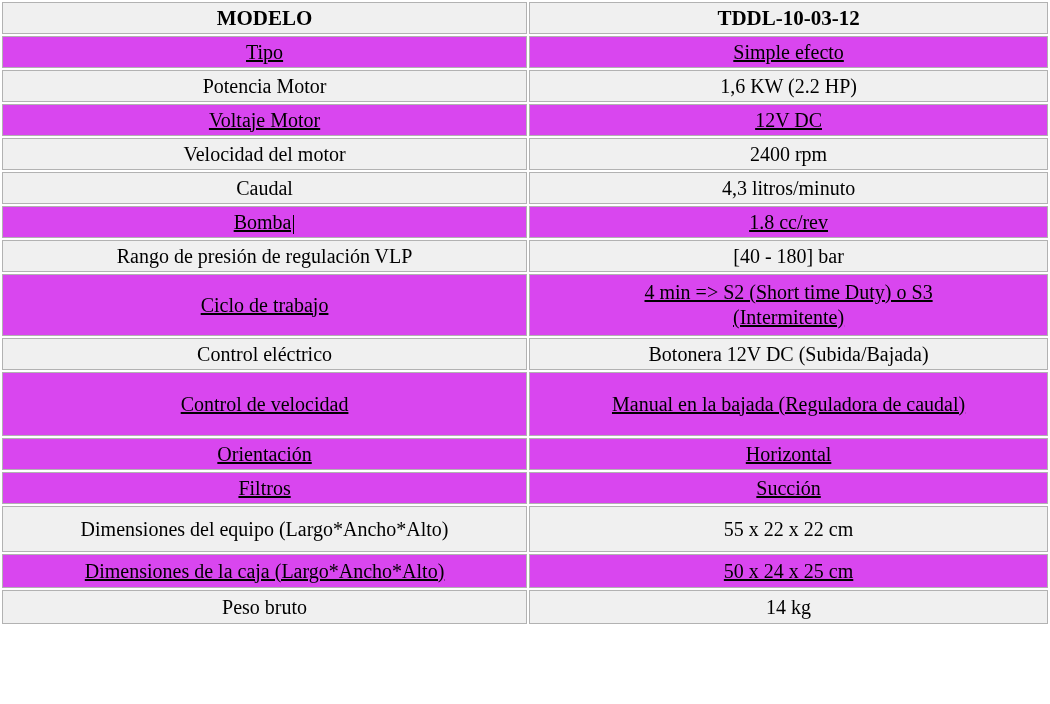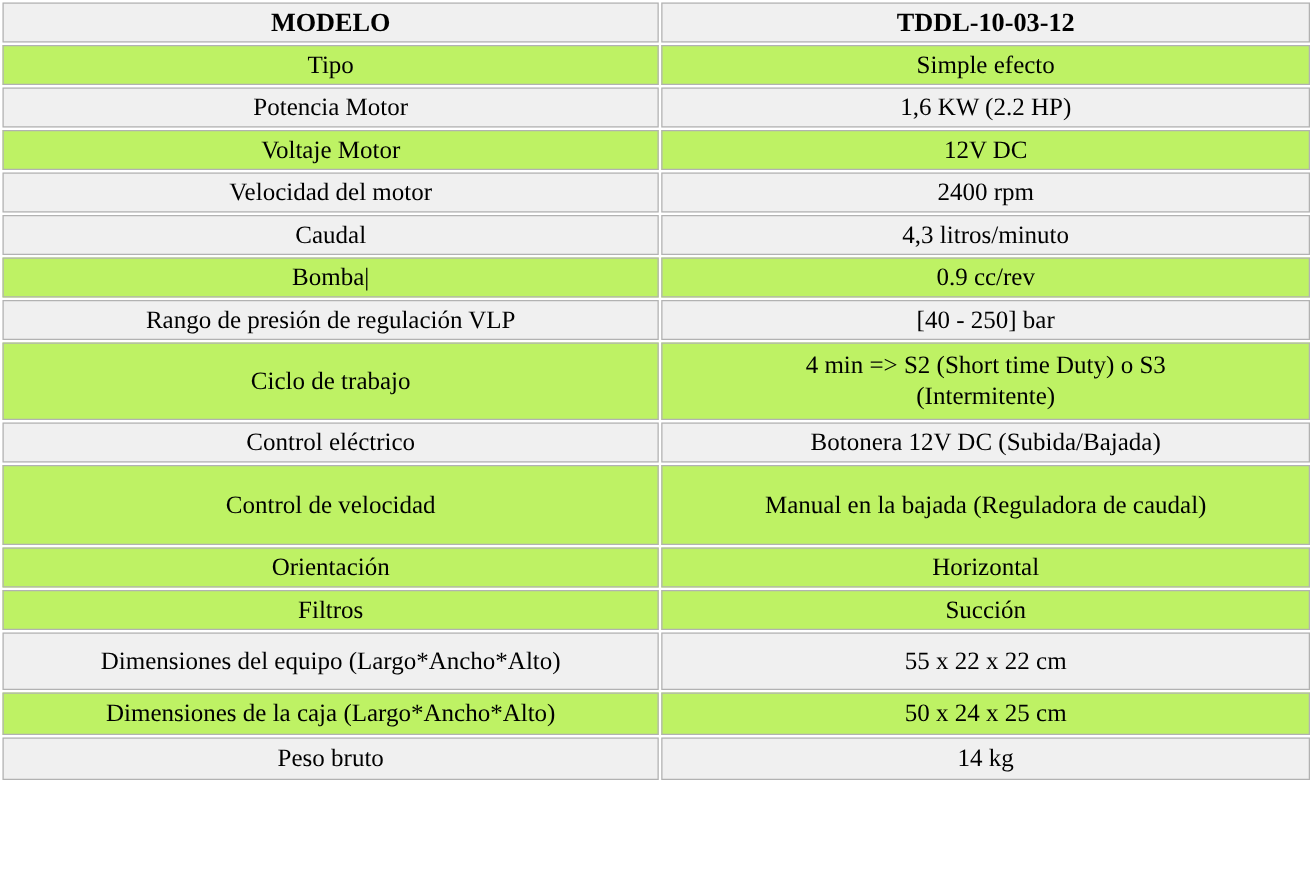--- a/index.html
+++ b/index.html
@@ -31,21 +31,21 @@
     padding: 1px 4px;
     height: 28px;
     overflow: hidden;
     font-weight: normal;
   }
   th {
     font-weight: bold;
     font-size: 21px;
   }
   tr.alt td, tr.alt th { background: #f0f0f0; }
-  tr.plain td, tr.plain th { background: #bef264; }
+  tr.plain td, tr.plain th { background: #d946ef; text-decoration: underline; }
   tr.h-2lines td { height: 58px; }
   tr.h-xlarge td { height: 60px; }
   tr.h-large  td { height: 42px; }
   tr.h-medium td { height: 30px; }
   td.pre { white-space: pre-line; text-align: center; }
 </style>
 </head>
 <body>
 
 <div class="page">
@@ -74,25 +74,25 @@
       <tr class="alt">
         <td>Velocidad del motor</td>
         <td>2400 rpm</td>
       </tr>
       <tr class="alt">
         <td>Caudal</td>
         <td>4,3 litros/minuto</td>
       </tr>
       <tr class="plain">
         <td>Bomba|</td>
-        <td>0.9 cc/rev</td>
+        <td>1.8 cc/rev</td>
       </tr>
       <tr class="alt">
         <td>Rango de presión de regulación VLP</td>
-        <td>[40 - 250] bar</td>
+        <td>[40 - 180] bar</td>
       </tr>
       <tr class="plain h-2lines">
         <td>Ciclo de trabajo</td>
         <td class="pre">4 min =&gt; S2 (Short time Duty) o S3
 (Intermitente)</td>
       </tr>
       <tr class="alt">
         <td>Control eléctrico</td>
         <td>Botonera 12V DC (Subida/Bajada)</td>
       </tr>

